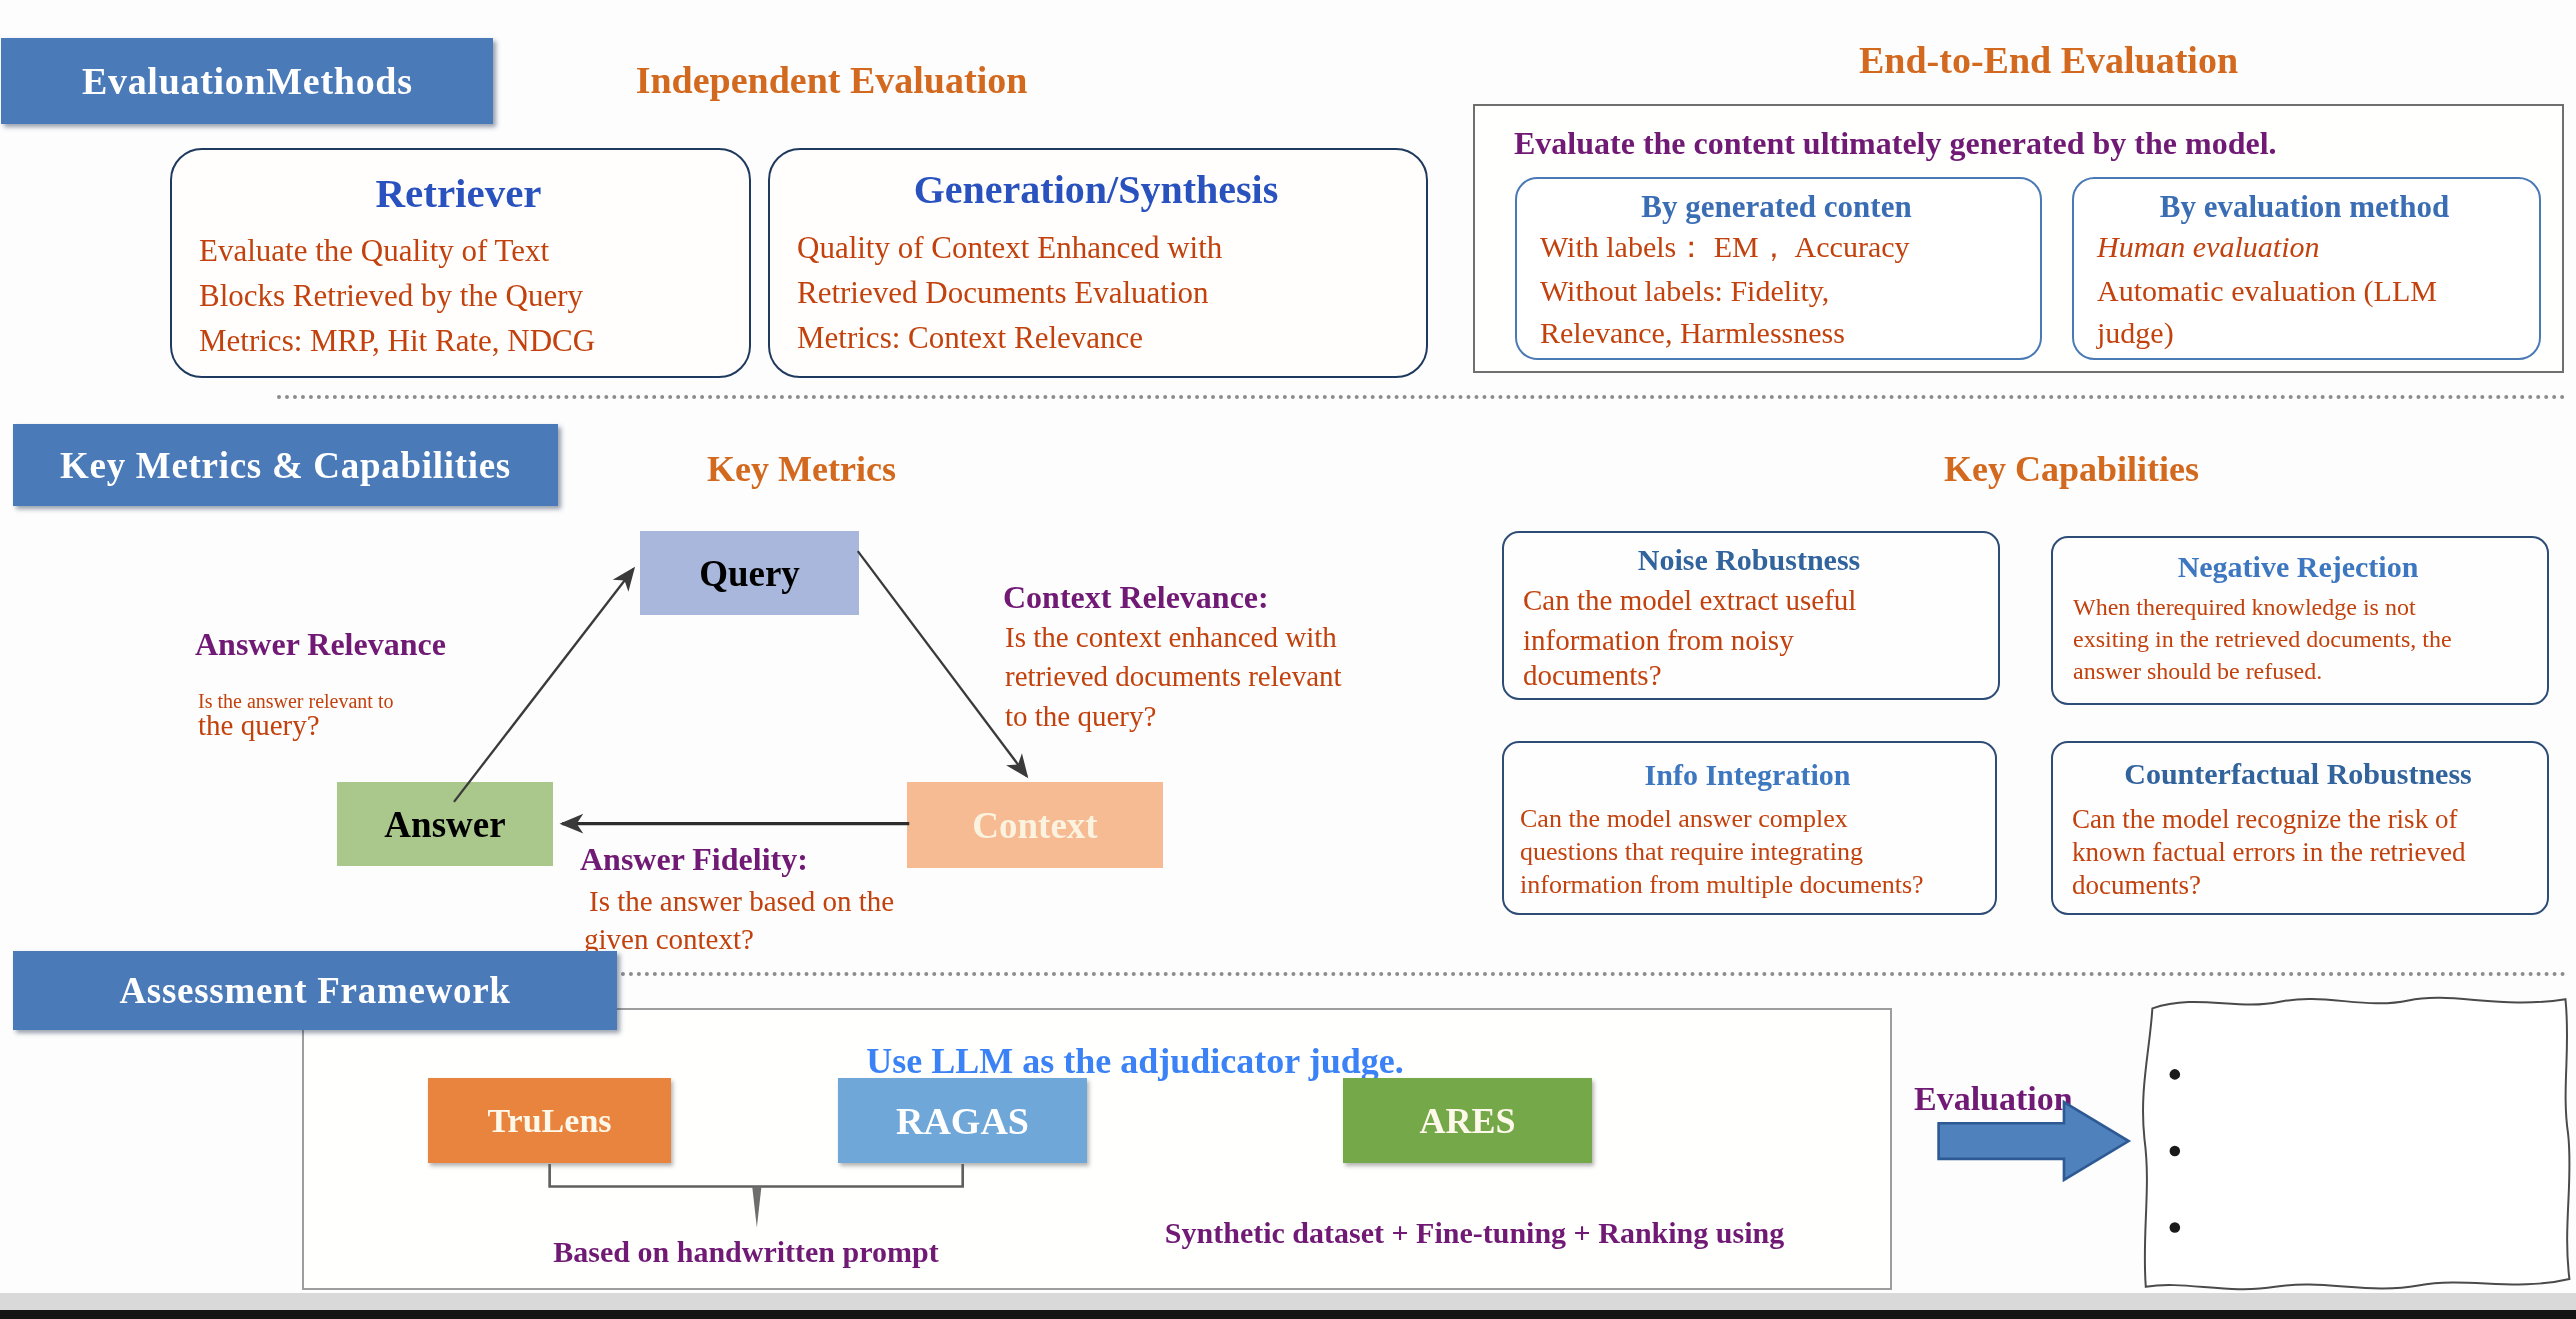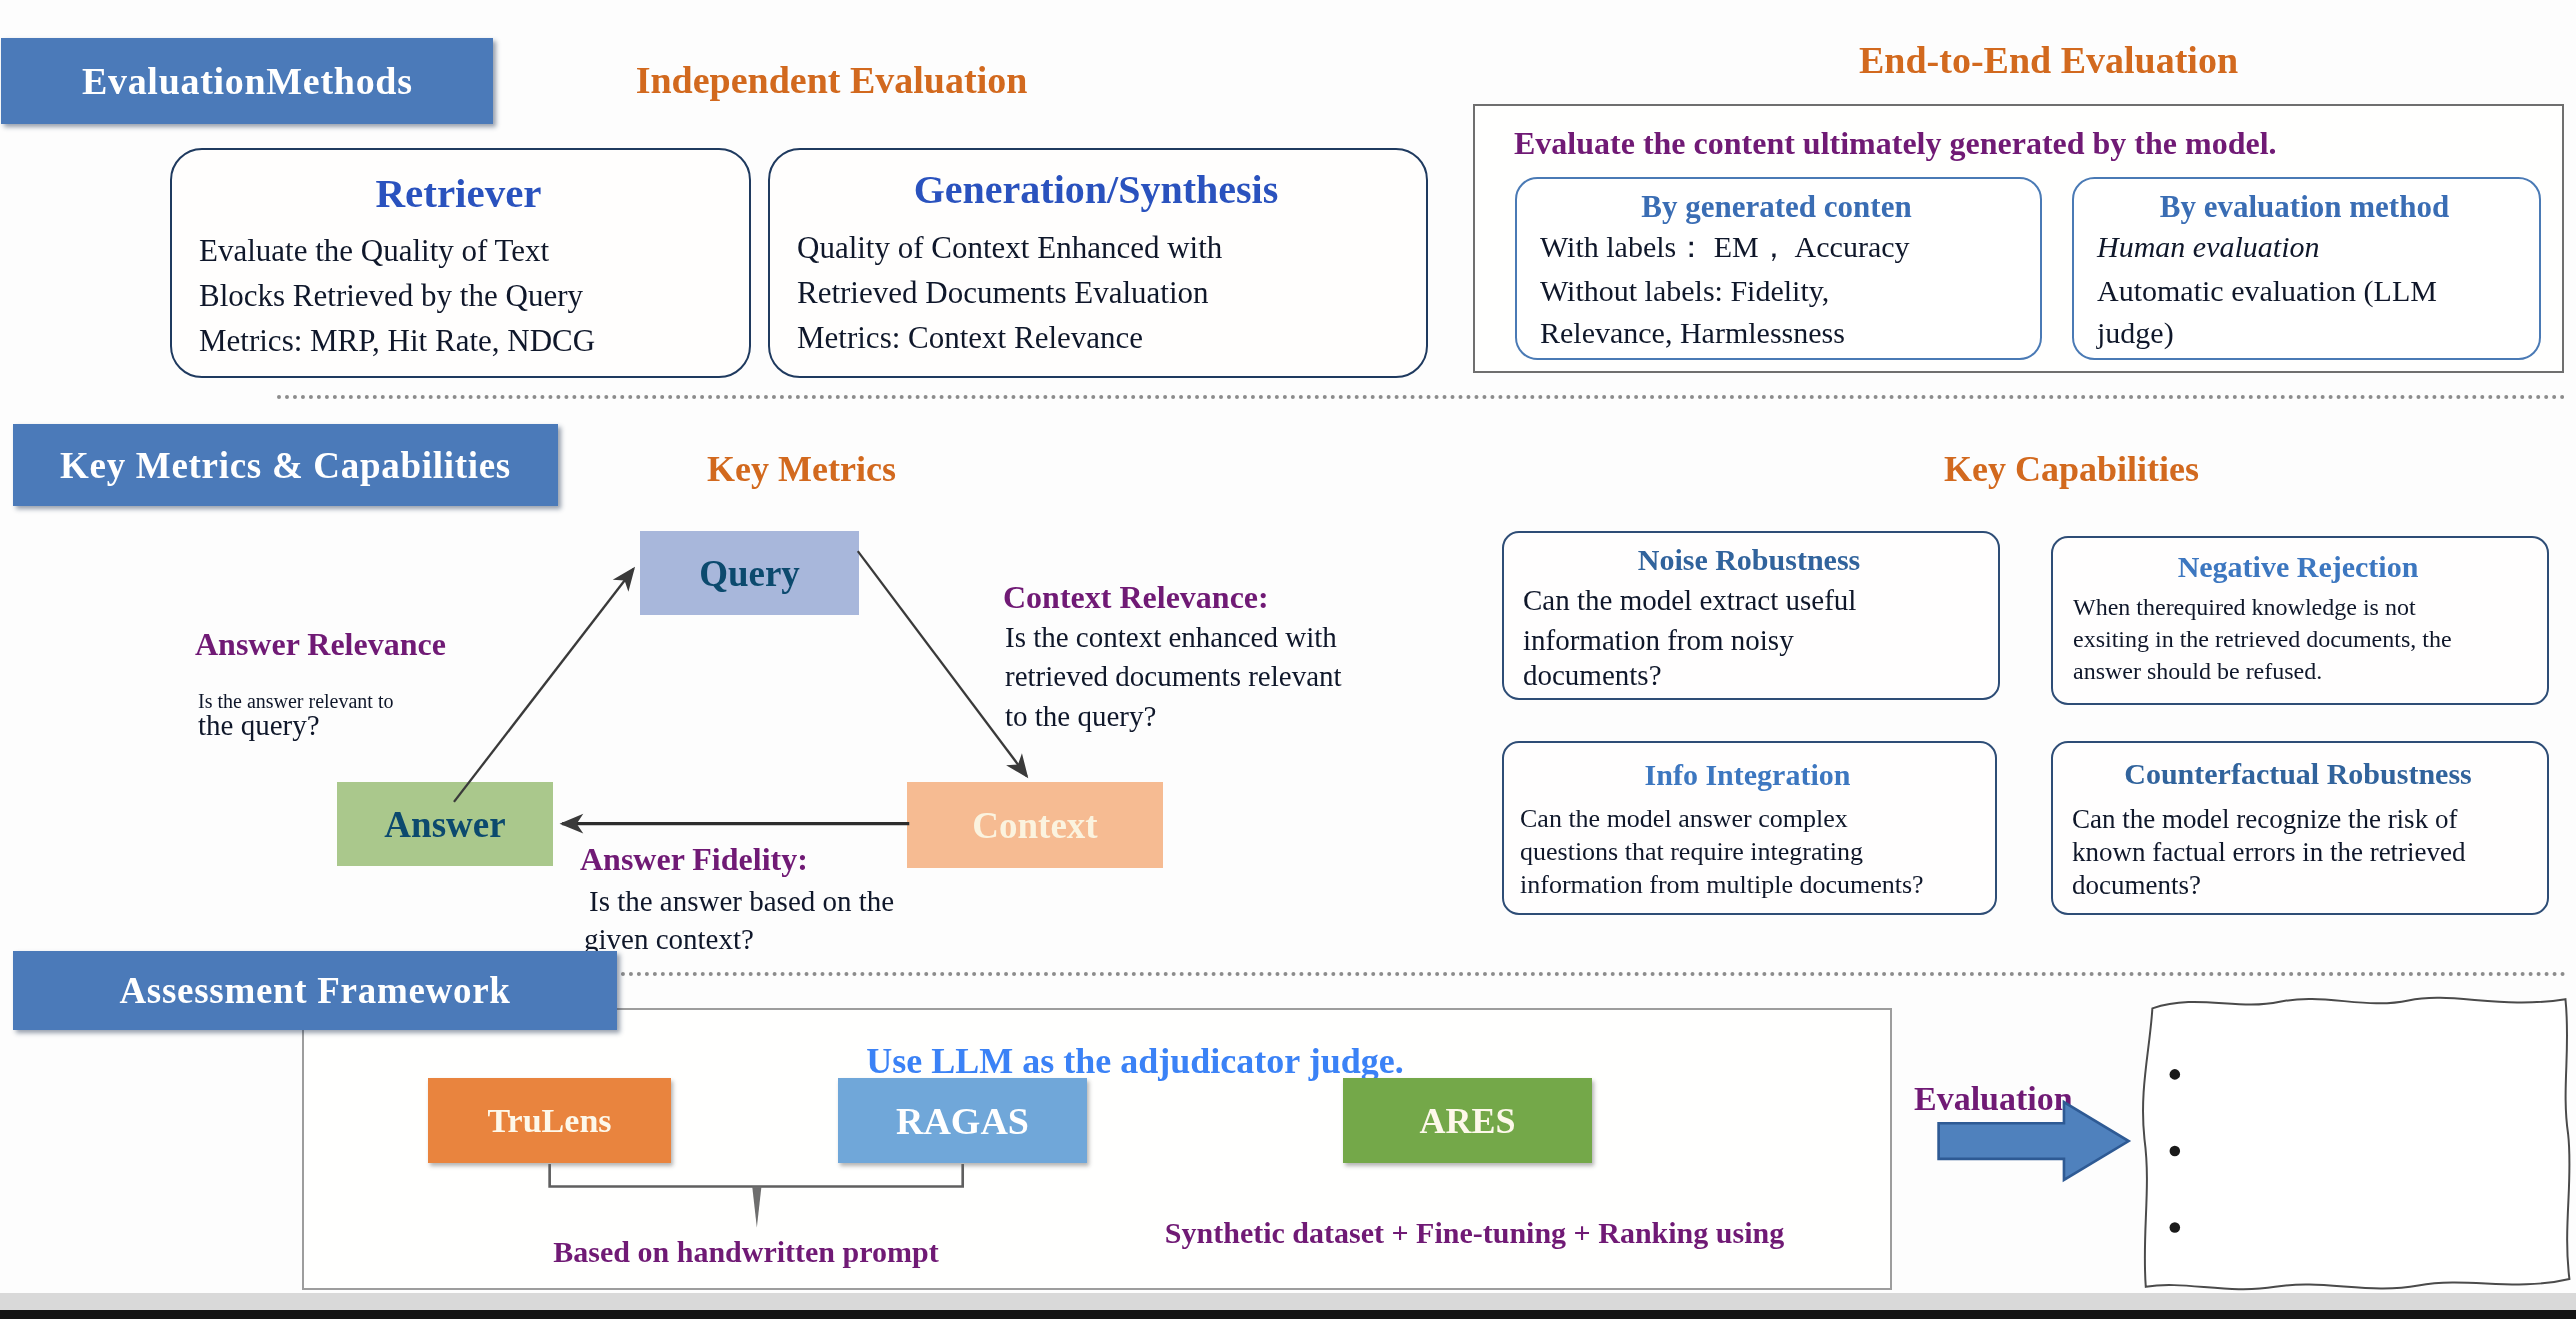--- a/index.html
+++ b/index.html
@@ -7,23 +7,23 @@
           font-family:"Liberation Serif",serif;color:#121212;}
   .abs{position:absolute;}
   .hdr{background:#4b7ab9;color:#ffffff;font-weight:bold;display:flex;align-items:center;
        justify-content:center;box-shadow:2.6px 3.3px 4.6px rgba(25,45,75,.45);letter-spacing:0.7px;}
   .otitle{color:#d2691e;font-weight:bold;text-align:center;line-height:1;}
   .rbox{border:2.6px solid #1f3a5f;border-radius:32px;background:#fffefd;}
   .ibx{border:2px solid #4a7ab5;border-radius:22.4px;background:#ffffff;}
   .cbox{border:2px solid #2e4d76;border-radius:17px;background:#fffefe;}
   .btitle{font-weight:bold;color:#2a52be;text-align:center;line-height:1;}
   .ctitle{font-weight:bold;color:#31639c;text-align:center;line-height:1;}
-  .bodyln{color:#0f172a;line-height:1;white-space:nowrap;}
+  .bodyln{color:#c2410c;line-height:1;white-space:nowrap;}
   .boldln{font-weight:bold;color:#701a75;line-height:1;white-space:nowrap;}
-  .node{display:flex;align-items:center;justify-content:center;color:#0c4a6e;font-weight:bold;}
+  .node{display:flex;align-items:center;justify-content:center;color:#000000;font-weight:bold;}
   .toolbox{display:flex;align-items:center;justify-content:center;color:#fdf8ea;font-weight:bold;
            box-shadow:2px 2.6px 4px rgba(40,40,40,.35);}
   .noteitem{font-weight:bold;color:#2d5fa6;line-height:1;white-space:nowrap;}
   .dotline{border-top:4px dotted #8c8c8c;height:0;}
   svg{position:absolute;left:0;top:0;pointer-events:none;}
 </style>
 </head>
 <body>
 
 <div id="canvas">

